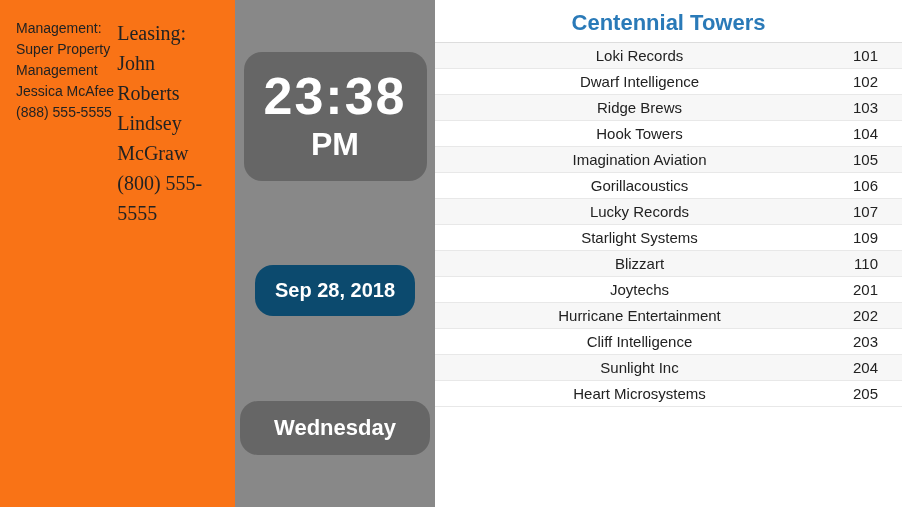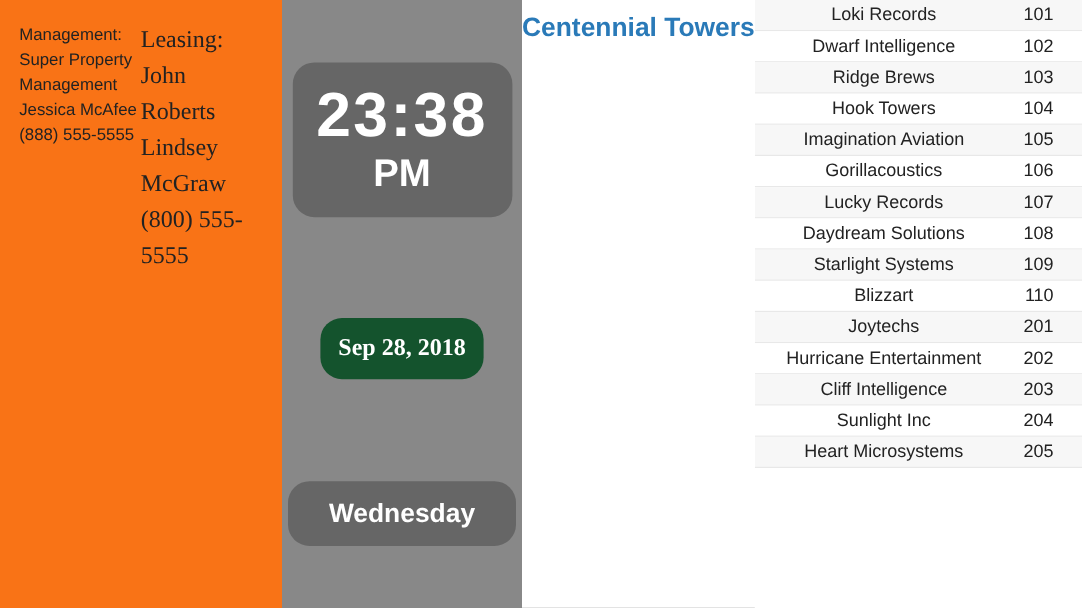--- a/index.html
+++ b/index.html
@@ -60,26 +60,25 @@
       letter-spacing: 2px;
       line-height: 1;
     }
     .clock-ampm {
       font-size: 32px;
       font-weight: bold;
       color: #fff;
       margin-top: 4px;
     }
     .date-box {
-      background: #14532d;
+      background: #0c4a6e;
       border-radius: 18px;
-      width: 136px;
+      width: 160px;
       padding: 14px 10px;
       text-align: center;
-      font-family: Liberation Serif, serif;
     }
     .date-text {
       font-size: 20px;
       font-weight: bold;
       color: #fff;
     }
     .day-box {
       background: #666;
       border-radius: 18px;
       width: 190px;
@@ -90,21 +89,21 @@
       font-size: 22px;
       font-weight: bold;
       color: #fff;
     }
 
     
     .right-panel {
       flex: 1;
       background: #fff;
       display: flex;
-      flex-direction: row;
+      flex-direction: column;
     }
     .building-title {
       text-align: center;
       font-size: 22px;
       font-weight: bold;
       color: #2a7ab8;
       padding: 10px 0 6px;
       border-bottom: 1px solid #ddd;
     }
     .tenant-list {
@@ -188,24 +187,20 @@
       </div>
       <div class="tenant-row">
         <span class="tenant-name">Gorillacoustics</span>
         <span class="tenant-unit">106</span>
       </div>
       <div class="tenant-row">
         <span class="tenant-name">Lucky Records</span>
         <span class="tenant-unit">107</span>
       </div>
       <div class="tenant-row">
-        <span class="tenant-name">Daydream Solutions</span>
-        <span class="tenant-unit">108</span>
-      </div>
-      <div class="tenant-row">
         <span class="tenant-name">Starlight Systems</span>
         <span class="tenant-unit">109</span>
       </div>
       <div class="tenant-row">
         <span class="tenant-name">Blizzart</span>
         <span class="tenant-unit">110</span>
       </div>
       <div class="tenant-row">
         <span class="tenant-name">Joytechs</span>
         <span class="tenant-unit">201</span>

